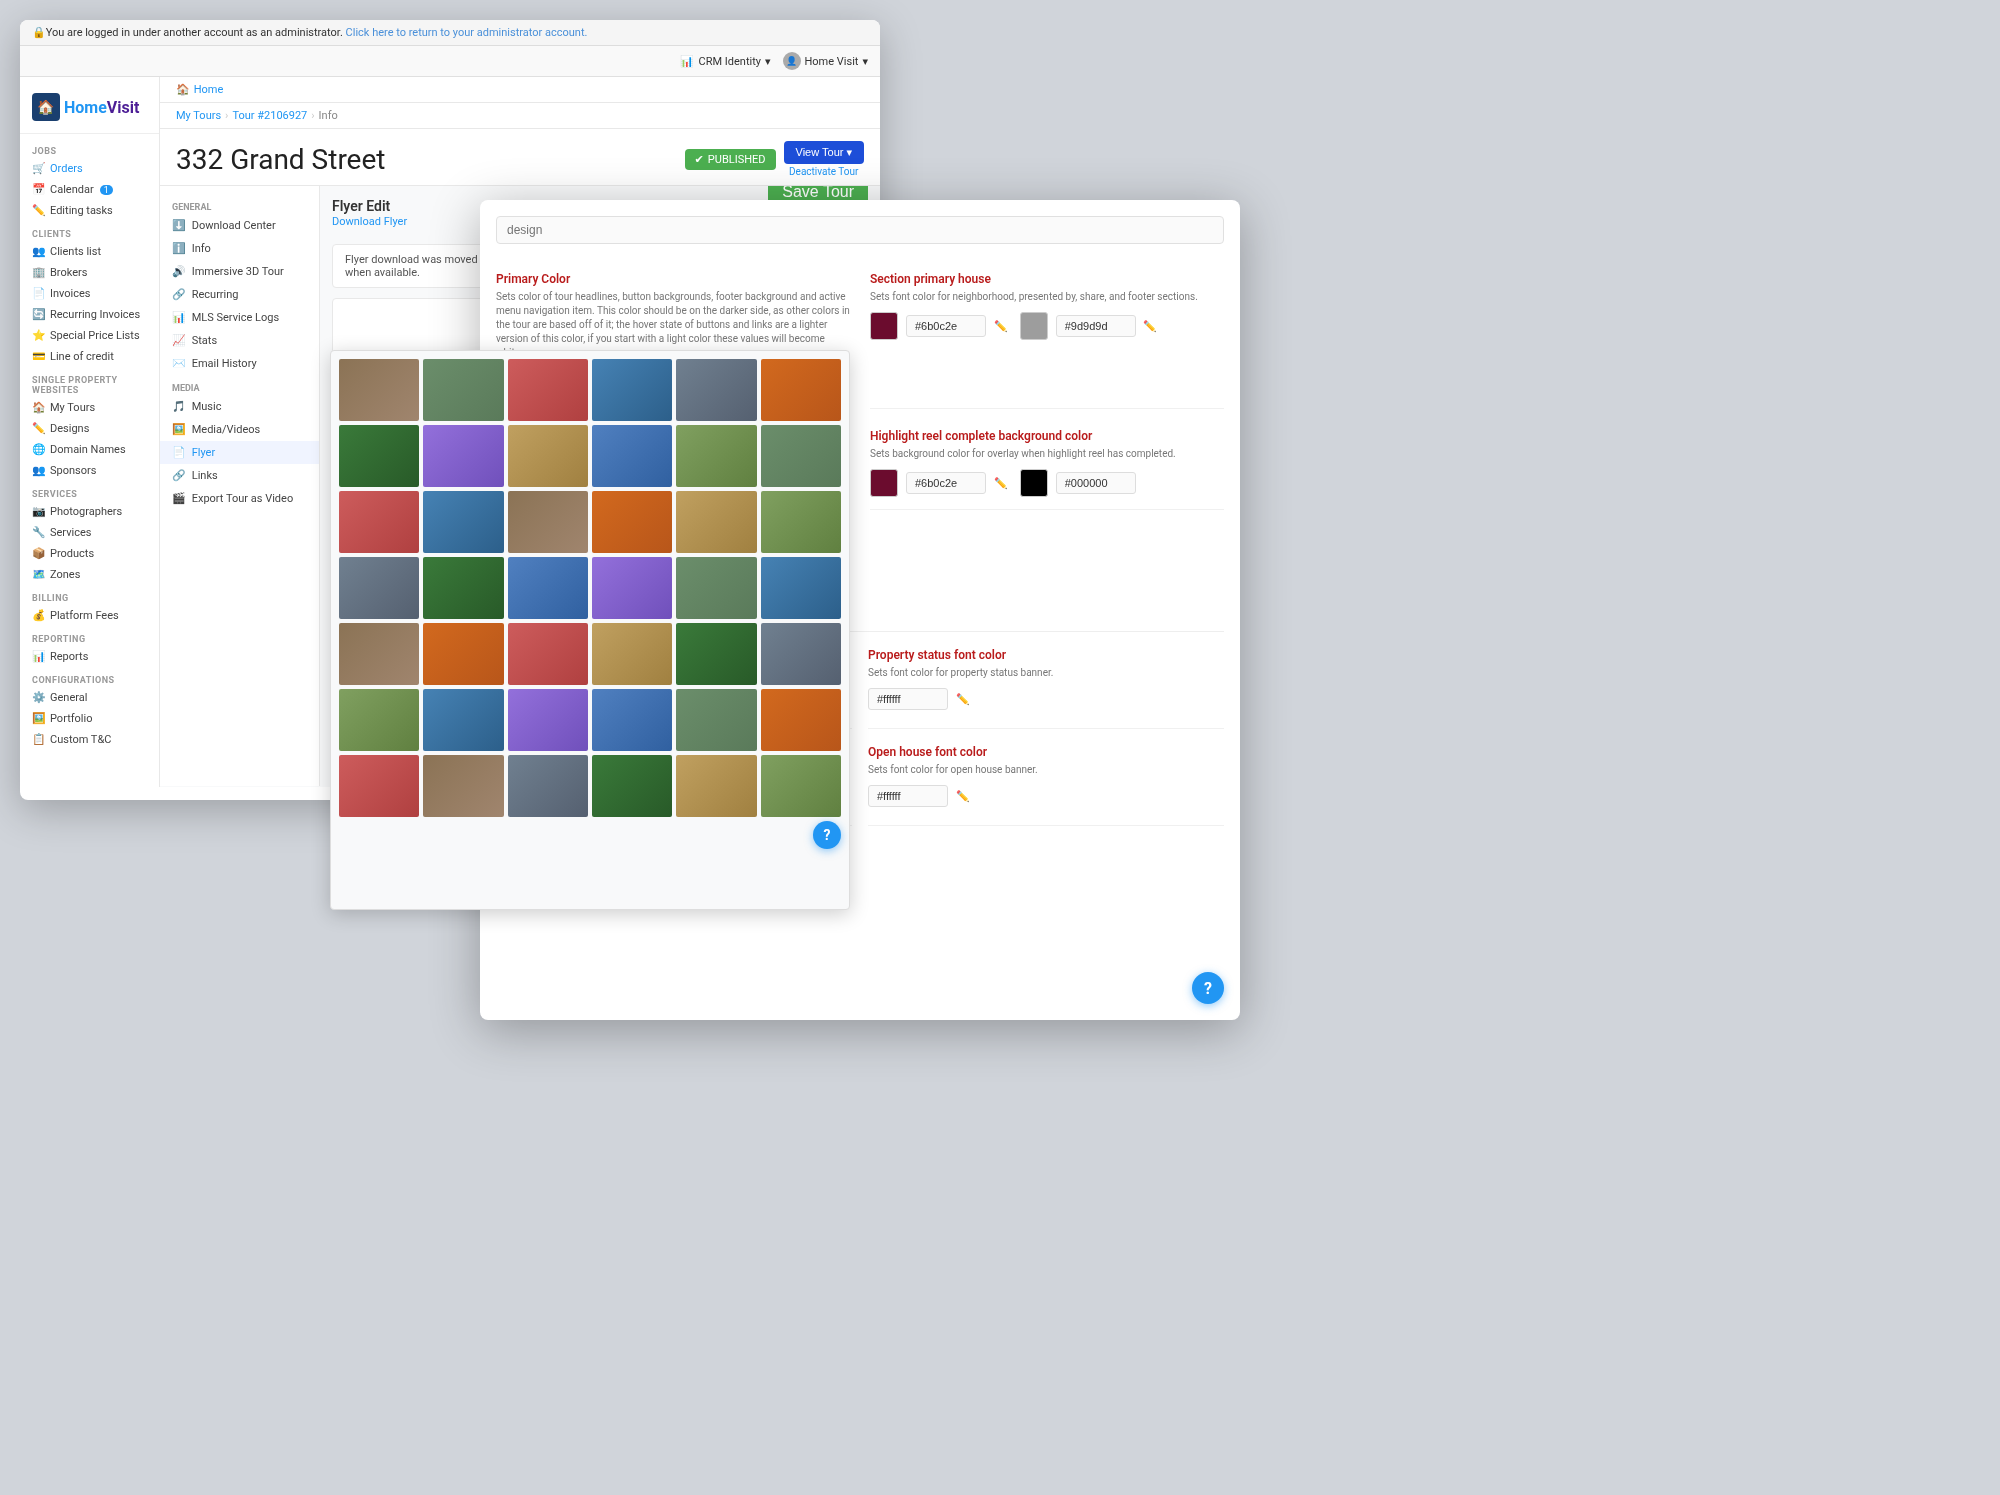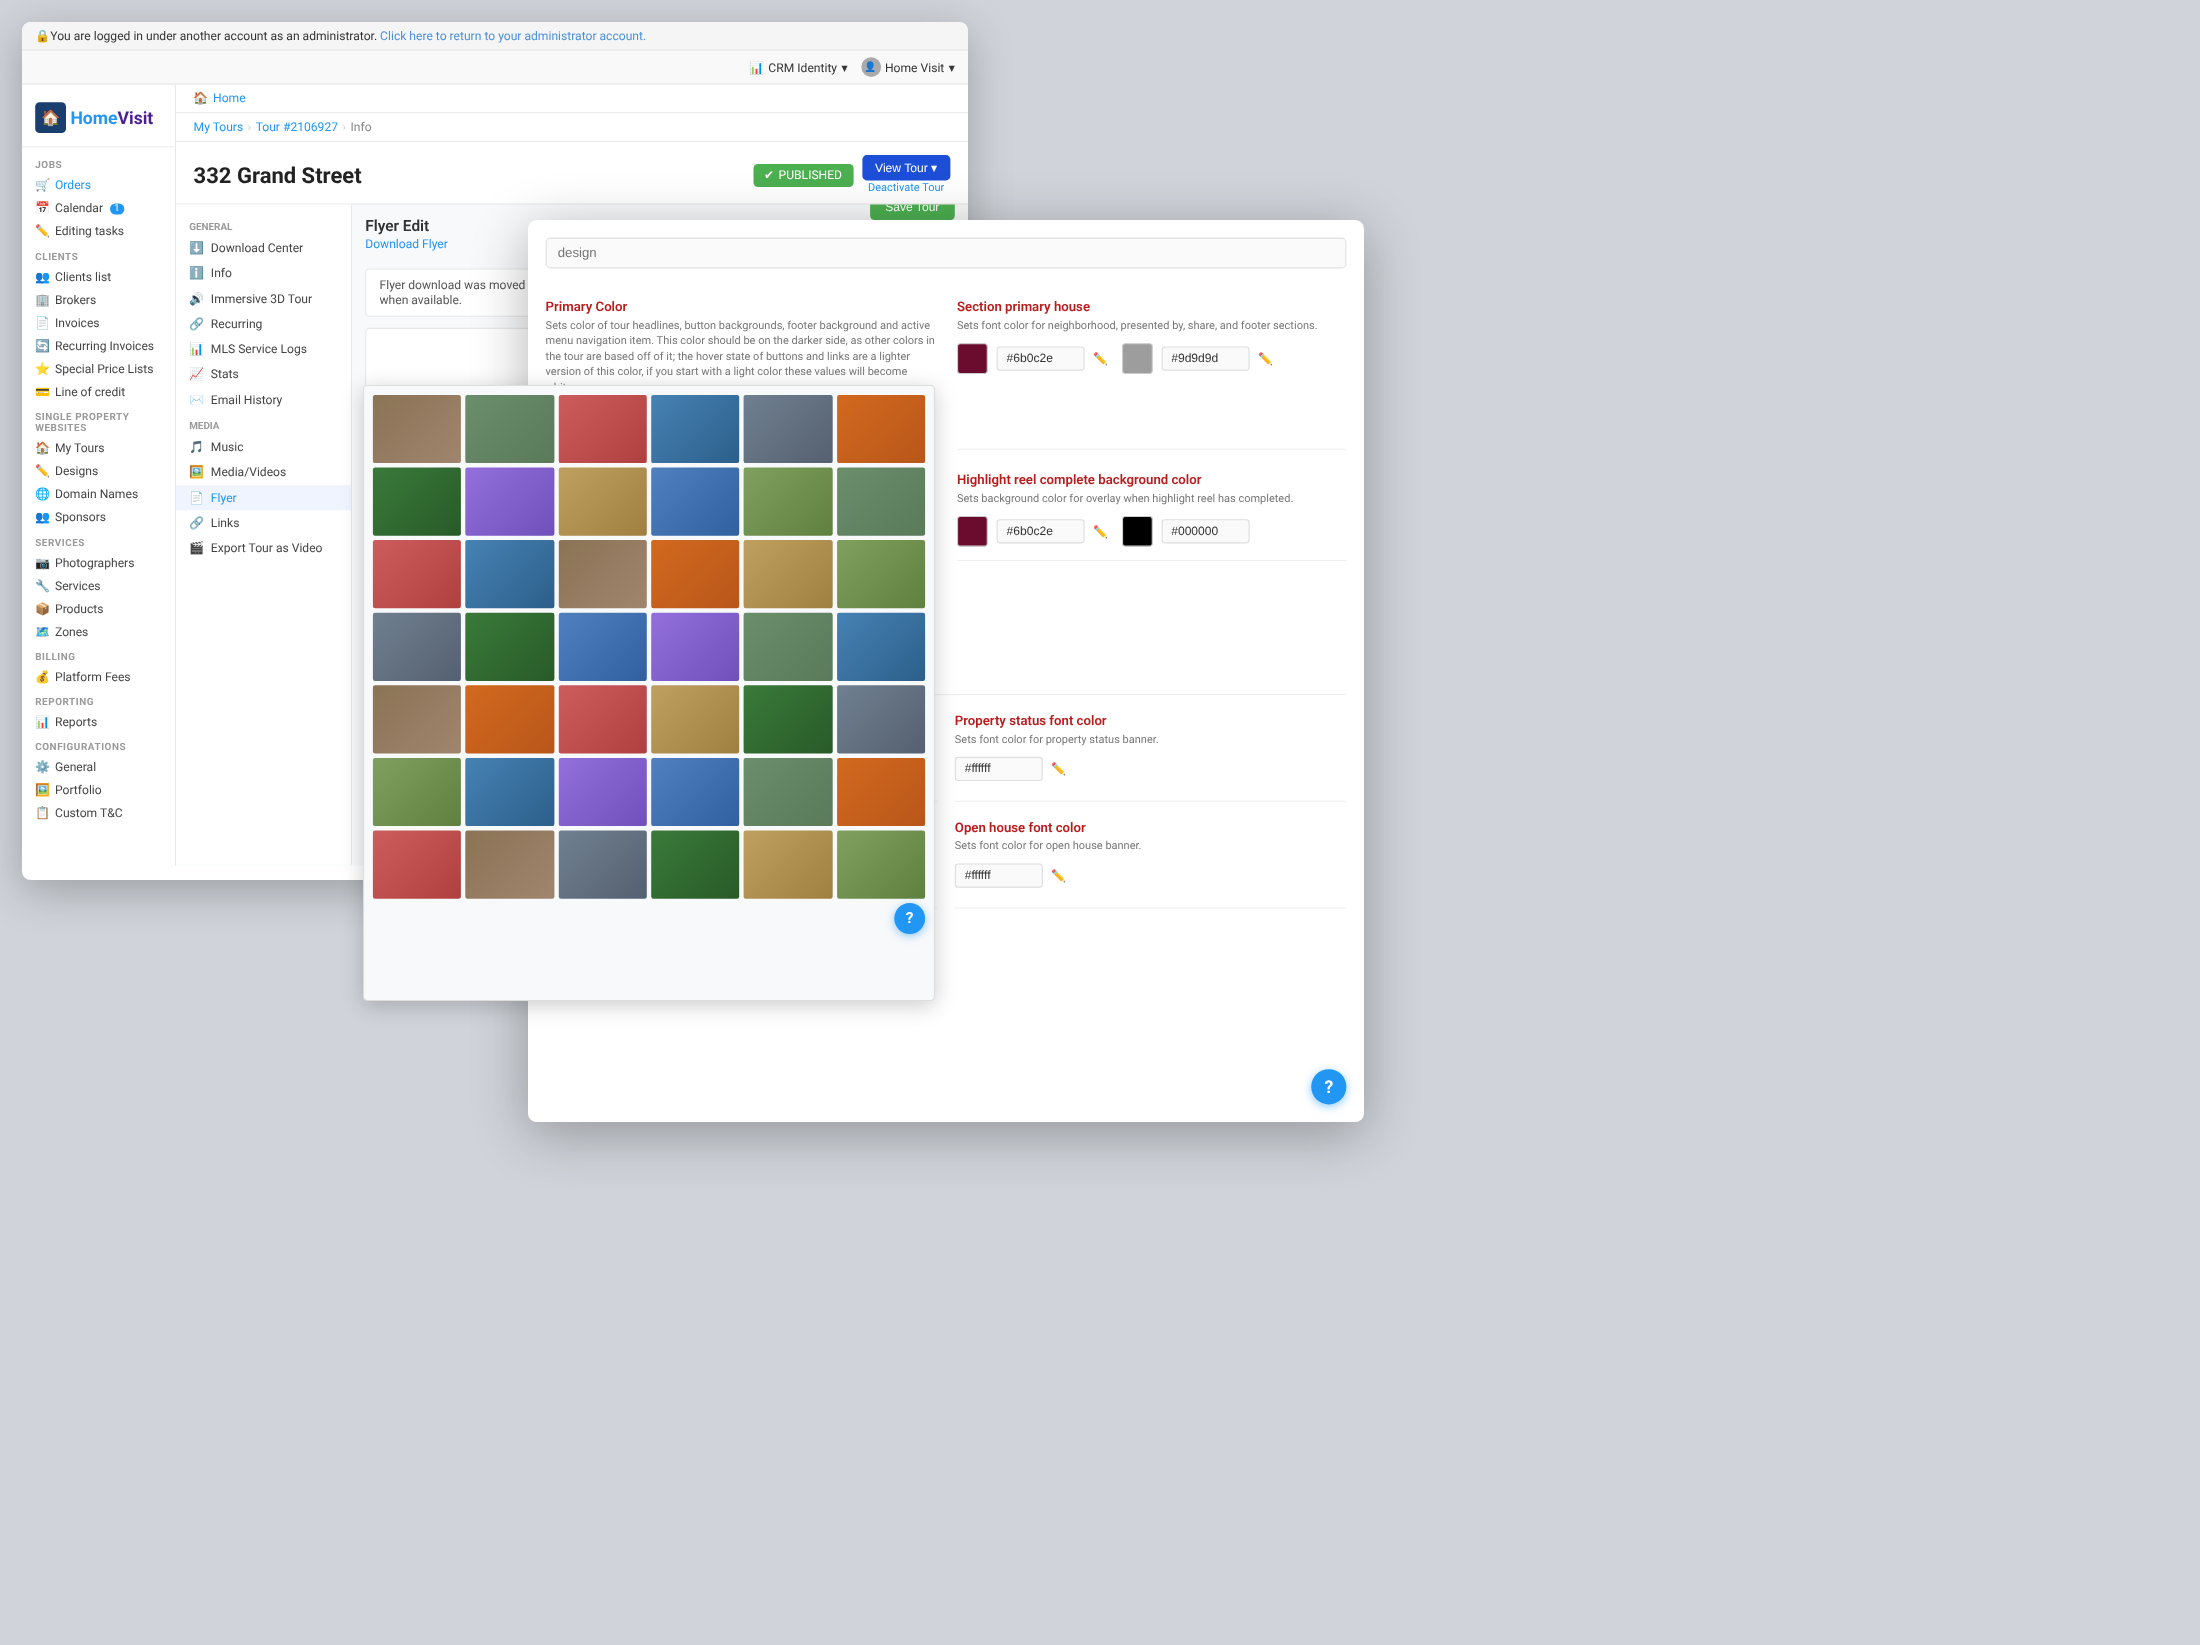--- a/index.html
+++ b/index.html
@@ -149,21 +149,21 @@
     .breadcrumb-bar .sep { color: #ccc; }
 
     .page-header {
       padding: 12px 16px 8px;
       background: #fff;
       border-bottom: 1px solid #e8e8e8;
       display: flex;
       align-items: center;
       justify-content: space-between;
     }
-    .page-title { font-size: 20px; font-weight: 700; color: #222; }
+    .page-title { font-size: 28px; font-weight: 400; color: #222; }
 
     .header-actions { display: flex; align-items: center; gap: 8px; }
     .published-badge {
       background: #4caf50;
       color: #fff;
       padding: 4px 10px;
       border-radius: 4px;
       font-size: 11px;
       display: flex;
       align-items: center;
@@ -229,21 +229,21 @@
     .flyer-edit-title { font-size: 14px; font-weight: 600; color: #333; }
     .flyer-download-link { font-size: 11px; color: #2196f3; cursor: pointer; }
 
     .save-tour-btn {
       float: right;
       background: #4caf50;
       color: #fff;
       border: none;
       border-radius: 4px;
       padding: 5px 14px;
-      font-size: 11px;
+      font-size: 16px;
       cursor: pointer;
       margin-top: -20px;
     }
 
     .info-banner {
       background: #fff;
       border: 1px solid #e8e8e8;
       border-radius: 4px;
       padding: 8px 12px;
       font-size: 11px;

